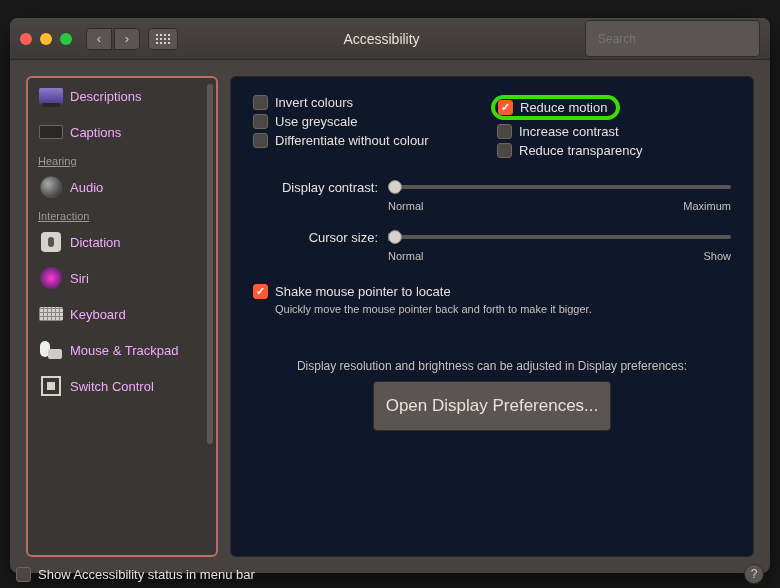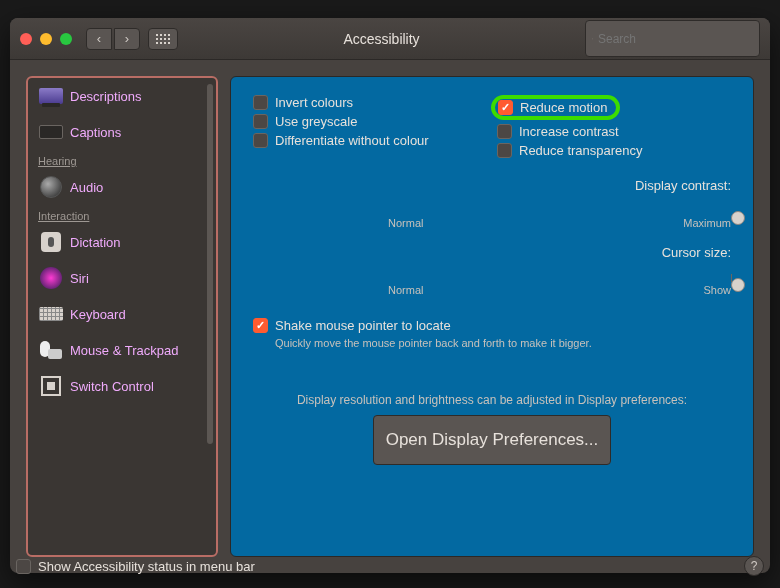--- a/index.html
+++ b/index.html
@@ -19,41 +19,41 @@
   .search{width:175px;height:37px;background:#5a5552;border:1px solid #2e2b29;border-radius:4px;display:flex;align-items:center;padding:0 6px;gap:5px;}
   .search svg{width:12px;height:12px;fill:#9e9893;}
   .search input{flex:1;background:transparent;border:none;outline:none;color:#cfc9c4;font-size:12px;}
   .content{display:flex;height:calc(100% - 42px);padding:16px;gap:12px;}
   .sidebar-wrap{width:192px;border:2px solid #b96d65;border-radius:6px;padding:0;position:relative;background:#3a3633;}
   .sidebar{height:100%;overflow:hidden;position:relative;}
   .sb-item{display:flex;align-items:center;gap:6px;padding:7px 10px;color:#f0abfc;font-size:13px;cursor:default;}
   .sb-item .icon-box{width:26px;height:22px;display:flex;align-items:center;justify-content:center;}
   .sb-section{padding:5px 10px 2px;color:#9e9893;font-size:11px;text-decoration:underline;}
   .scrollbar{position:absolute;right:3px;top:6px;width:6px;height:360px;background:#5c5753;border-radius:3px;}
-  .main{flex:1;background:#0369a1;border:1px solid #2b2826;border-radius:6px;padding:18px 22px 14px;color:#e7e1db;font-size:13px;position:relative;}
+  .main{flex:1;background:#0f172a;border:1px solid #2b2826;border-radius:6px;padding:18px 22px 14px;color:#e7e1db;font-size:13px;position:relative;}
   .checkrow{display:flex;align-items:center;gap:7px;margin-bottom:4px;}
   .cb{width:15px;height:15px;border:1px solid #6a6561;border-radius:3px;background:#4c4744;flex-shrink:0;}
   .cb.checked{background:#ff5b30;border-color:#ff5b30;display:flex;align-items:center;justify-content:center;}
   .cb.checked::after{content:"✓";color:#fff;font-size:11px;font-weight:bold;line-height:1;}
   .two-col{display:flex;gap:10px;}
   .col{flex:1;}
   .highlight-ring{border:4px solid #3cdc00;border-radius:16px;padding:1px 9px 1px 3px;display:inline-flex;align-items:center;gap:7px;margin-left:-6px;text-align:center;}
   .slider-group{margin-top:16px;}
-  .slider-row{display:flex;align-items:flex-end;gap:16px;flex-direction:column;}
+  .slider-row{display:flex;align-items:center;gap:10px;}
   .slider-label{width:125px;text-align:right;font-size:13px;}
   .slider{flex:1;position:relative;height:18px;display:flex;align-items:center;}
   .track{height:4px;background:#5a5552;border-radius:2px;width:100%;position:relative;}
   .track.ticks::before,.track.ticks::after{content:"";position:absolute;width:1px;height:8px;background:#6a6561;top:-2px;}
   .thumb{position:absolute;width:14px;height:14px;background:#d8d2cc;border-radius:50%;top:2px;left:0;border:1px solid #8a8580;}
   .slider-sub{display:flex;justify-content:space-between;font-size:11px;color:#c7c1bb;margin-top:4px;margin-left:135px;}
   .shake-box{margin-top:22px;}
   .hint{font-size:11px;color:#c7c1bb;margin-left:22px;margin-top:2px;}
   .footer-text{text-align:center;font-size:12px;color:#c7c1bb;margin-top:44px;}
   .open-btn{display:block;margin:8px auto 0;background:#5a5552;border:1px solid #2e2b29;border-radius:4px;padding:14px 12px;color:#e7e1db;font-size:17px;}
-  .bottom-row{position:absolute;bottom:12px;left:16px;right:16px;display:flex;align-items:center;justify-content:space-between;}
+  .bottom-row{position:absolute;bottom:4px;left:16px;right:16px;display:flex;align-items:center;justify-content:space-between;}
   .help{width:20px;height:20px;border-radius:50%;background:#5a5552;color:#cfc9c4;display:flex;align-items:center;justify-content:center;font-size:12px;border:1px solid #2e2b29;}
   
   .ico-desc{width:24px;height:16px;background:linear-gradient(#8b7bc7,#4a3b8f);border-radius:2px;position:relative;}
   .ico-desc::after{content:"";position:absolute;bottom:-3px;left:3px;width:18px;height:4px;background:#2a2826;border-radius:1px;}
   .ico-cap{width:24px;height:14px;background:#2a2826;border-radius:2px;border:1px solid #6a6561;}
   .ico-audio{width:22px;height:22px;border-radius:50%;background:radial-gradient(circle at 35% 35%,#aaa,#222);border:1px solid #555;}
   .ico-mic{width:20px;height:20px;background:#d8d2cc;border-radius:4px;display:flex;align-items:center;justify-content:center;}
   .ico-mic::after{content:"";width:6px;height:10px;background:#555;border-radius:3px;}
   .ico-siri{width:22px;height:22px;border-radius:50%;background:radial-gradient(circle,#ff3bd4,#2a1a4f);}
   .ico-kbd{width:24px;height:14px;background:#d8d2cc;border-radius:2px;background-image:repeating-linear-gradient(90deg,#888 0 1px,transparent 1px 4px),repeating-linear-gradient(0deg,#888 0 1px,transparent 1px 4px);}

